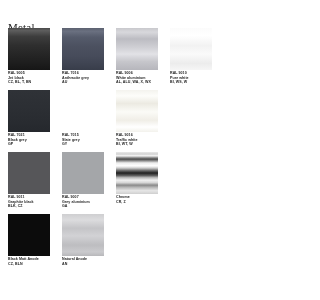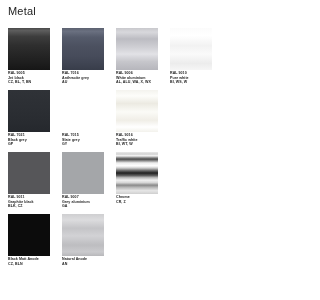--- a/index.html
+++ b/index.html
@@ -17,25 +17,26 @@
   }
   .page {
     width: 218px;
     height: 300px;
     position: relative;
     box-sizing: border-box;
   }
   .page-title {
     position: absolute;
     left: 8px;
-    top: 4px;
+    top: 20px;
     font-size: 11px;
     color: #222222;
     letter-spacing: 0.2px;
     line-height: 14px;
+    font-family: Liberation Serif, serif;
   }
   .grid {
     position: absolute;
     left: 0;
     top: 28px;
     width: 218px;
   }
   .row {
     display: flex;
     width: 218px;

